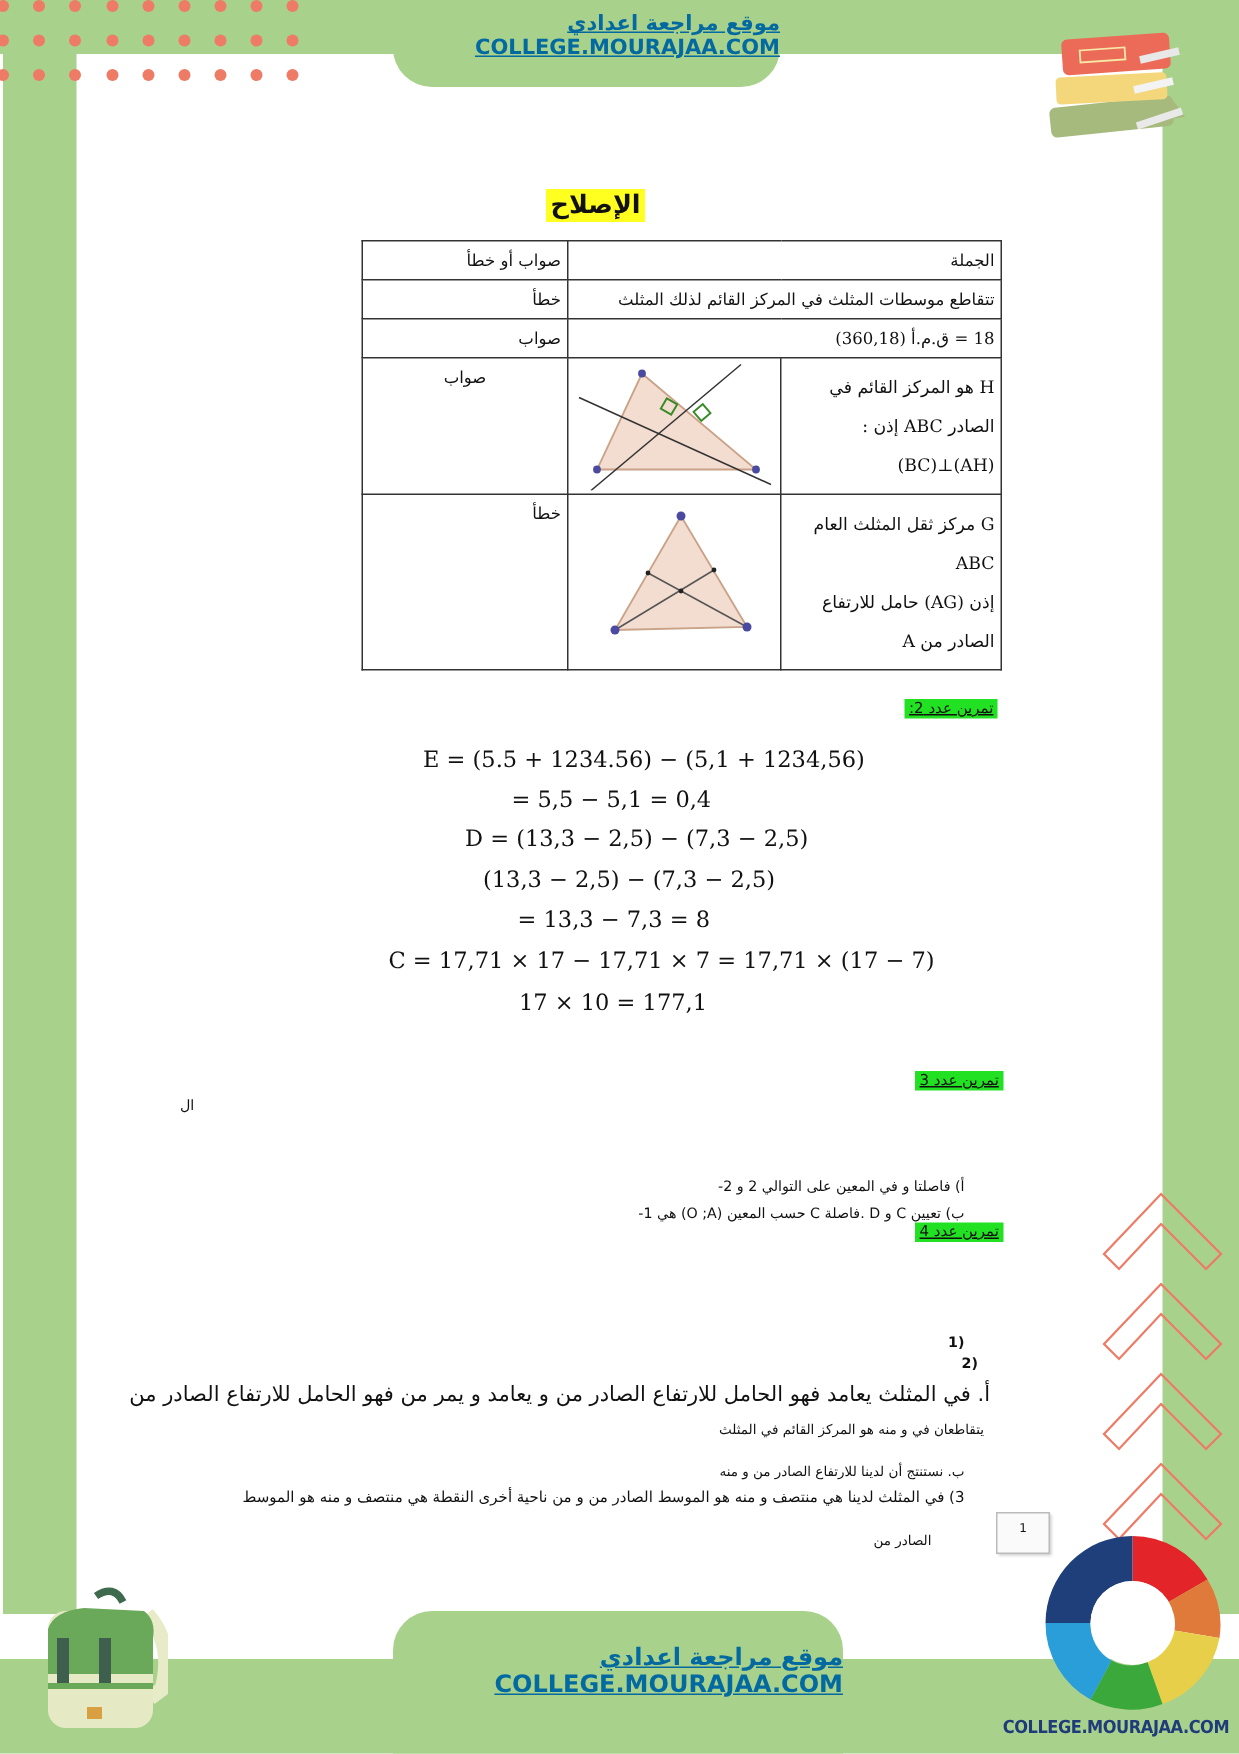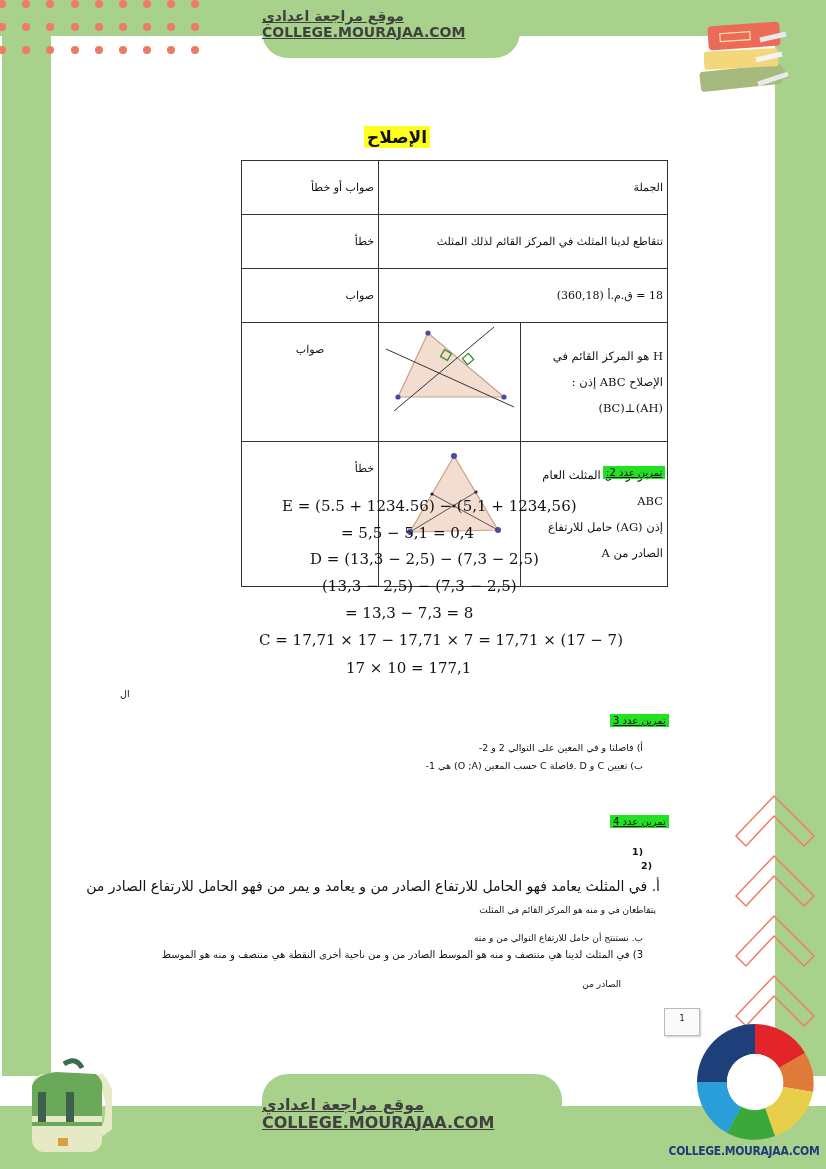--- a/index.html
+++ b/index.html
@@ -14,21 +14,21 @@
   #bottom-band { left:0; top:1106px; width:826px; height:63px; }
   #top-tab {
     left:262px; top:0; width:258px; height:58px;
     border-radius:0 0 26px 26px; background:#a8d18c; position:absolute;
   }
   #bottom-tab {
     left:262px; top:1074px; width:300px; height:95px;
     border-radius:26px 26px 0 0; background:#a8d18c; position:absolute;
   }
   .brand {
-    position:absolute; text-align:left; color:#404040; font-weight:bold;
+    position:absolute; text-align:right; color:#0369a1; font-weight:bold;
     font-family:"DejaVu Sans", sans-serif; text-decoration:underline; line-height:1.15;
   }
   #top-brand { left:262px; top:8px; width:258px; font-size:14px; }
   #bottom-brand { left:262px; top:1096px; width:300px; font-size:16px; }
   .dots { position:absolute; left:0; top:0; width:220px; height:60px; }
   .dot { position:absolute; width:8px; height:8px; border-radius:50%; background:#ee7b66; }
   .books { position:absolute; left:690px; top:12px; width:108px; height:82px; }
   .backpack { position:absolute; left:16px; top:1056px; width:96px; height:100px; }
   .chevrons { position:absolute; left:730px; top:790px; width:90px; height:240px; }
   .logo-ring { position:absolute; left:695px; top:1022px; width:120px; height:120px; }
@@ -43,32 +43,32 @@
     box-shadow:1px 1px 2px #ccc;
   }
   #doc-title {
     position:absolute; left:364px; top:126px; padding:1px 3px; background:#ffff20;
     font-family:"DejaVu Sans", sans-serif; font-weight:bold; font-size:17px; direction:rtl;
   }
   table.quiz {
     position:absolute; left:241px; top:160px; width:427px; border-collapse:collapse;
     font-family:"DejaVu Serif", serif; font-size:11px; direction:rtl;
   }
-  table.quiz td { border:1px solid #333; padding:20px 4px; vertical-align:top; }
+  table.quiz td { border:1px solid #333; padding:6px 4px; vertical-align:top; }
   table.quiz td.stmt { width:280px;margin-top:14px; }
   .ex-label {
     position:absolute; background:#22e022; font-size:10px; padding:1px 3px; direction:rtl;
     text-decoration:underline; font-family:"DejaVu Sans", sans-serif;
   }
   .math {
     position:absolute; font-family:"DejaVu Serif", serif; font-size:15px; white-space:nowrap;
   }
   .ar {
     position:absolute; direction:rtl; text-align:center; font-family:"DejaVu Sans", sans-serif;
-    font-size:9.5px; white-space:nowrap;
+    font-size:9.5px; white-space:nowrap;margin-top:44px;
   }
   .cellimg { display:block; }
 </style>
 </head>
 <body>
 
 <div class="green" id="top-band"></div>
 <div class="green" id="left-bar"></div>
 <div class="green" id="right-bar"></div>
 <div class="green" id="bottom-band"></div>
@@ -123,31 +123,31 @@
 
 <div id="doc-title">الإصلاح</div>
 
 <table class="quiz">
   <tbody>
       <tr>
     <td class="stmt" colspan="2">الجملة</td>
     <td>صواب أو خطأ</td>
   </tr>
   <tr>
-    <td class="stmt" colspan="2">تتقاطع لدينا المثلث في المركز القائم لذلك المثلث</td>
+    <td class="stmt" colspan="2">تتقاطع موسطات المثلث في المركز القائم لذلك المثلث</td>
     <td>خطأ</td>
   </tr>
   <tr>
     <td class="stmt" colspan="2">18 = ق.م.أ (360,18)</td>
     <td>صواب</td>
   </tr>
   <tr style="height:90px">
     <td style="width:134px;line-height:26px;font-size:11.5px">
       <div>H هو المركز القائم في</div>
-      <div>الإصلاح ABC إذن :</div>
+      <div>الصادر ABC إذن :</div>
       <div>(AH)⊥(BC)</div>
     </td>
     <td style="width:138px;padding:0">
       <svg class="cellimg" width="136" height="88" viewBox="0 0 136 88">
         <polygon points="44,10 14,74 120,74" fill="#f3dcd0" stroke="#c9a287" stroke-width="1.2"></polygon>
         <line x1="2" y1="26" x2="130" y2="84" stroke="#333" stroke-width="1"></line>
         <line x1="10" y1="88" x2="110" y2="4" stroke="#333" stroke-width="1"></line>
         <rect x="58" y="28" width="8" height="8" fill="none" stroke="#3a8a2a" stroke-width="1.3" transform="rotate(30 62 32)"></rect>
         <rect x="80" y="32" width="8" height="8" fill="none" stroke="#3a8a2a" stroke-width="1.3" transform="rotate(-40 84 36)"></rect>
         <circle cx="44" cy="10" r="2.6" fill="#4a4aa0"></circle>
@@ -194,21 +194,21 @@
 
 <div class="ex-label" style="left:610px;top:714px">تمرين عدد 3</div>
 <div class="ar" style="right:183px;top:742px">أ)  فاصلتا  و  في المعين على التوالي 2 و  2-</div>
 <div class="ar" style="right:183px;top:760px">ب)  تعيين C و  D  .فاصلة C حسب المعين (O ;A)  هي 1-</div>
 
 <div class="ex-label" style="left:610px;top:815px">تمرين عدد 4</div>
 <div class="ar" style="right:183px;top:846px;font-weight:bold">(1</div>
 <div class="ar" style="right:174px;top:860px;font-weight:bold">(2</div>
 <div class="ar" style="right:166px;top:878px;font-size:14px">أ.   في المثلث يعامد  فهو الحامل للارتفاع الصادر من و يعامد و يمر من فهو الحامل للارتفاع الصادر من</div>
 <div class="ar" style="right:170px;top:905px;font-size:9px">يتقاطعان في و منه هو المركز القائم في المثلث</div>
-<div class="ar" style="right:183px;top:933px;font-size:9px">ب.  نستنتج أن حامل للارتفاع التوالي من و منه</div>
+<div class="ar" style="right:183px;top:933px;font-size:9px">ب.  نستنتج أن لدينا للارتفاع الصادر من و منه</div>
 <div class="ar" style="right:183px;top:949px;font-size:10px">3)  في المثلث لدينا هي منتصف و منه هو الموسط الصادر من و من ناحية أخرى النقطة هي منتصف و منه هو الموسط</div>
 <div class="ar" style="right:205px;top:979px;font-size:9px">الصادر من</div>
 
 <svg class="chevrons" viewBox="0 0 90 240">
   <g fill="none" stroke="#ee7b66" stroke-width="1.5">
     <path d="M6 46 L44 6 L84 46 L74 56 L44 26 L16 56 Z"></path>
     <path d="M6 106 L44 66 L84 106 L74 116 L44 86 L16 116 Z"></path>
     <path d="M6 166 L44 126 L84 166 L74 176 L44 146 L16 176 Z"></path>
     <path d="M6 226 L44 186 L84 226 L74 236 L44 206 L16 236 Z"></path>
   </g>

